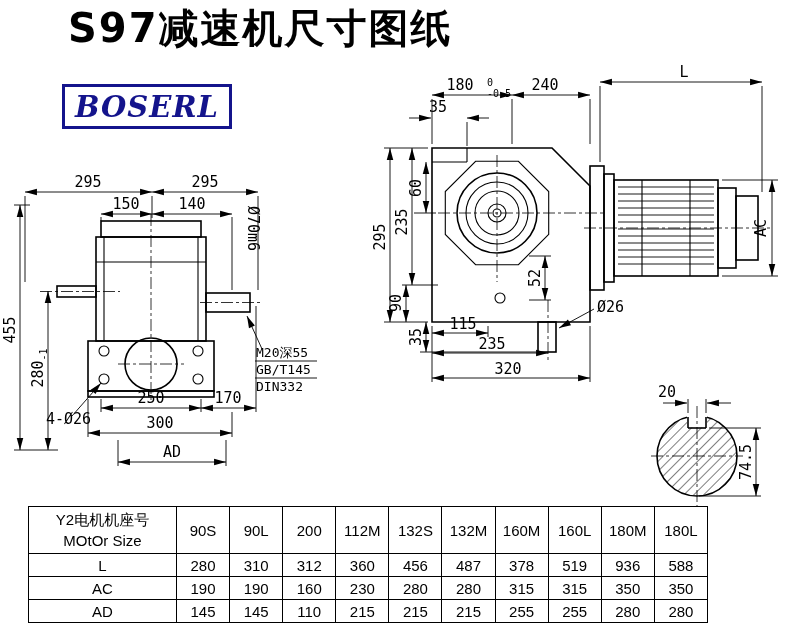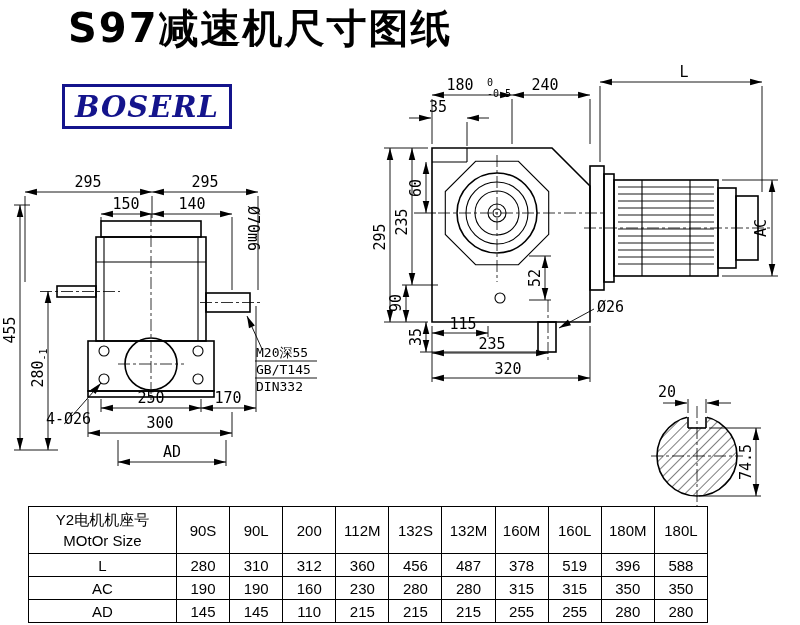--- a/index.html
+++ b/index.html
@@ -267,21 +267,21 @@
     <tr>
       <th>L</th>
       <td>280</td>
       <td>310</td>
       <td>312</td>
       <td>360</td>
       <td>456</td>
       <td>487</td>
       <td>378</td>
       <td>519</td>
-      <td>396</td>
+      <td>936</td>
       <td>588</td>
     </tr>
     <tr>
       <th>AC</th>
       <td>190</td>
       <td>190</td>
       <td>160</td>
       <td>230</td>
       <td>280</td>
       <td>280</td>

